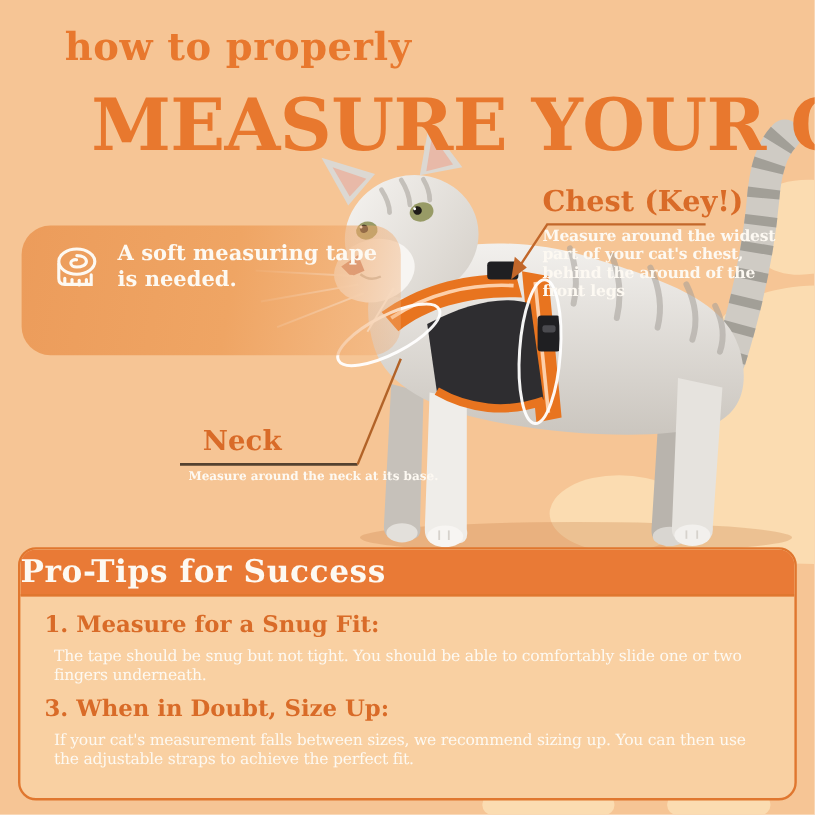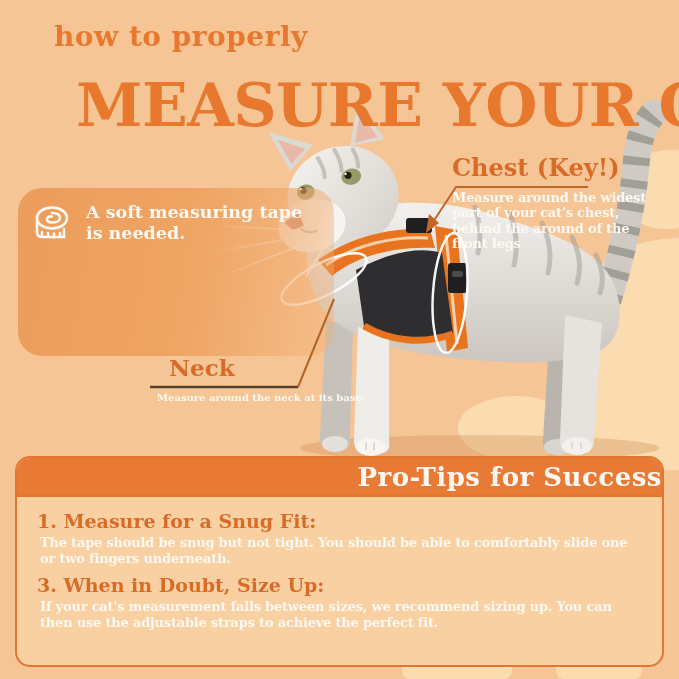--- a/index.html
+++ b/index.html
@@ -5,54 +5,54 @@
   html,body{margin:0;padding:0;}
   body{font-family:"DejaVu Serif","Liberation Serif",serif;}
   .stage{
     position:relative;width:679px;height:679px;overflow:hidden;
     background:var(--bg,#F6C595);
   }
   svg{display:block;}
   .abs{position:absolute;}
 
   
-  .title-line1{left:54px;top:20px;font-size:28px;font-weight:bold;color:var(--accent);letter-spacing:.5px;}
+  .title-line1{left:54px;top:20px;font-size:32px;font-weight:bold;color:var(--accent);letter-spacing:.5px;}
   .title-line2{left:76px;top:70px;font-size:60px;font-weight:bold;color:var(--accent);letter-spacing:-.5px;white-space:nowrap;}
 
   
   .info-panel{
-    left:18px;top:188px;width:316px;height:168px;border-radius:24px;
+    left:18px;top:188px;width:316px;height:108px;border-radius:24px;
     background:linear-gradient(100deg,#EC9C5B 0%,#EFA564 55%,rgba(242,176,120,.35) 100%);
-    padding:14px 10px 12px 12px;box-sizing:border-box;
+    padding:14px 10px 12px 24px;box-sizing:border-box;
   }
   .info-row{display:flex;align-items:flex-start;margin-bottom:10px;}
   .info-icon{width:46px;flex:0 0 46px;margin-right:10px;margin-top:2px;}
   .info-text{color:var(--white);font-weight:bold;font-size:17.5px;line-height:1.22;width:262px;}
 
   
   .callout-heading{font-weight:bold;color:var(--accentDeep);white-space:nowrap;}
   .chest-heading{left:452px;top:153px;font-size:24px;}
   .chest-desc{left:452px;top:190px;width:208px;font-size:13px;font-weight:bold;color:var(--white);line-height:1.18;letter-spacing:-.2px;}
   .neck-heading{left:169px;top:354px;font-size:23px;}
   .neck-desc{left:157px;top:392px;width:230px;font-size:10px;font-weight:bold;color:var(--white);line-height:1.25;}
 
   
   .protips{
     left:15px;top:456px;width:649px;height:211px;box-sizing:border-box;
     border:2px solid var(--protipsBorder);border-radius:15px;
     background:var(--protipsBodyBg);overflow:hidden;
   }
   .protips-header{
-    background:var(--protipsHeaderBg);height:37px;display:flex;align-items:center;justify-content:flex-end;
+    background:var(--protipsHeaderBg);height:37px;display:flex;align-items:center;justify-content:flex-start;
     border-bottom:2px solid var(--protipsBorder);
   }
   .protips-title{color:var(--white);font-weight:bold;font-size:26px;letter-spacing:.5px;}
   .protips-body{padding:6px 20px 0 20px;}
   .tip-heading{color:var(--accentDeep);font-weight:bold;font-size:19px;margin:7px 0 1px 0;}
-  .tip-text{color:var(--white);font-weight:bold;font-size:13px;line-height:1.22;letter-spacing:-.2px;margin:3px;}
+  .tip-text{color:var(--white);font-weight:normal;font-size:13px;line-height:1.22;letter-spacing:-.2px;margin:8px;}
 
   .lines-layer{left:0;top:0;pointer-events:none;}
 </style>
 </head>
 <body>
 
 <div class="stage">
 
   <svg class="abs lines-layer" width="679" height="679" viewBox="0 0 679 679">
     <path fill="#FBDCB1" d="M679 150 C 640 148, 618 168, 624 198 C 629 224, 652 232, 679 228 Z"></path>

